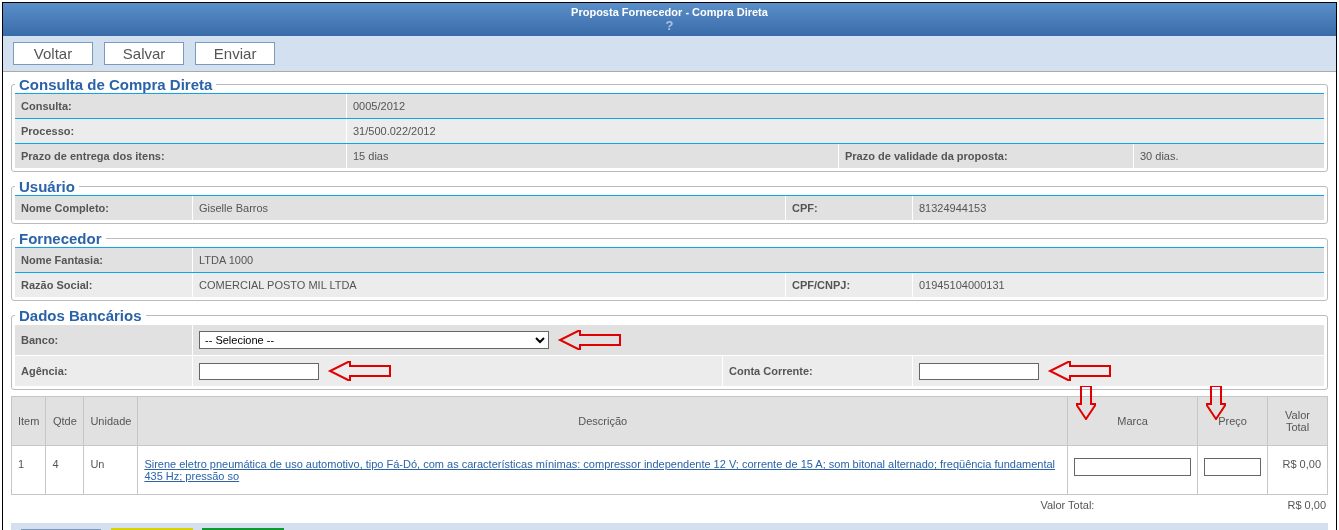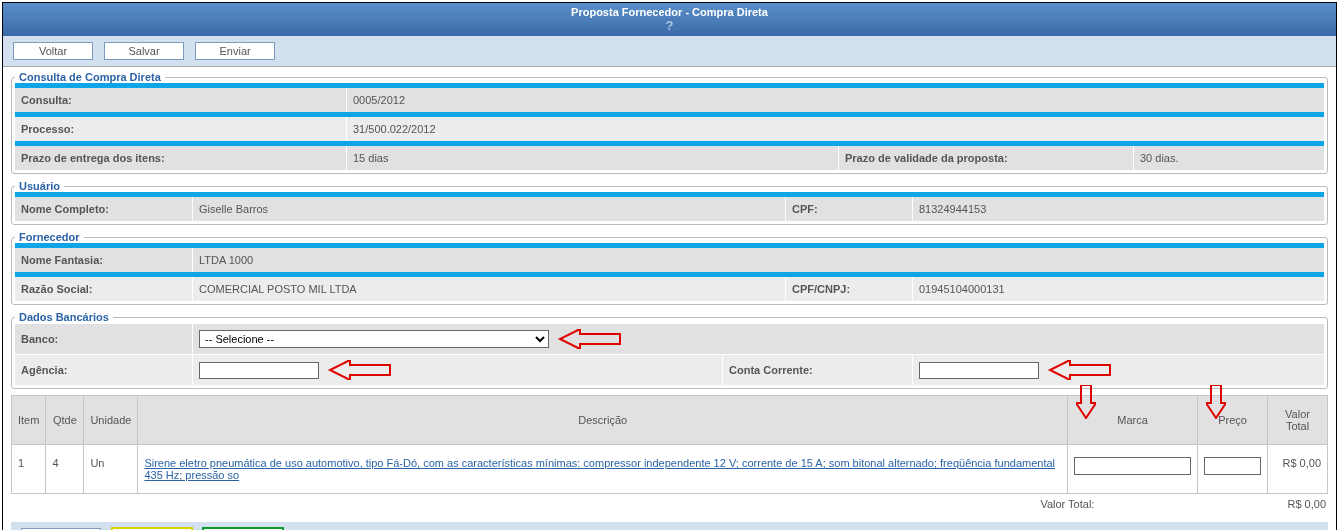--- a/index.html
+++ b/index.html
@@ -34,21 +34,21 @@
     .toolbar {
       background: #d3e0ef;
       padding: 6px 10px;
       border-bottom: 1px solid #aaa;
     }
     .btn {
       background: #fff;
       border: 1px solid #7a9bbd;
       color: #555;
       font-family: inherit;
-      font-size: 11px;
+      font-size: 15px;
       padding: 2px 0;
       width: 80px;
       cursor: pointer;
       margin-right: 8px;
     }
     .btn.hl-yellow {
       outline: 2px solid #d9d300;
       outline-offset: -1px;
     }
     .btn.hl-green {
@@ -60,26 +60,26 @@
     }
     fieldset {
       border: 1px solid #bbb;
       border-radius: 3px;
       margin: 0 0 6px;
       padding: 0 3px 3px;
     }
     legend {
       color: #2a63a8;
       font-weight: bold;
-      font-size: 11px;
+      font-size: 15px;
       padding: 0 4px;
     }
     .row {
       display: flex;
-      border-top: 5px solid #0ea5e9;
+      border-top: 1px solid #0ea5e9;
     }
     .cell {
       padding: 5px 6px;
       background: #e1e1e1;
       border-right: 1px solid #fff;
       display: flex;
       align-items: center;
       min-height: 24px;
     }
     .cell.label {

